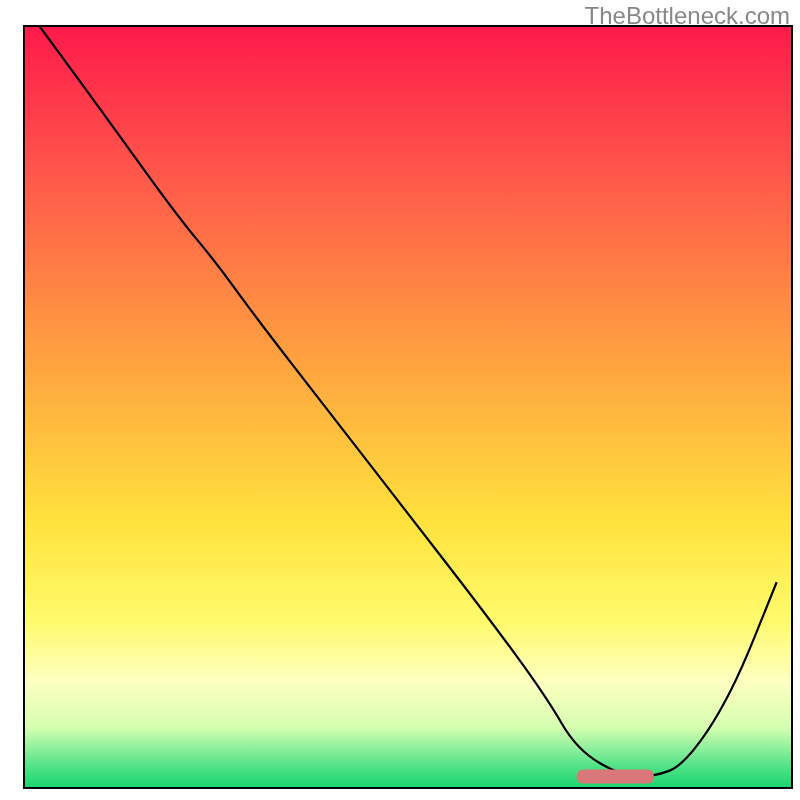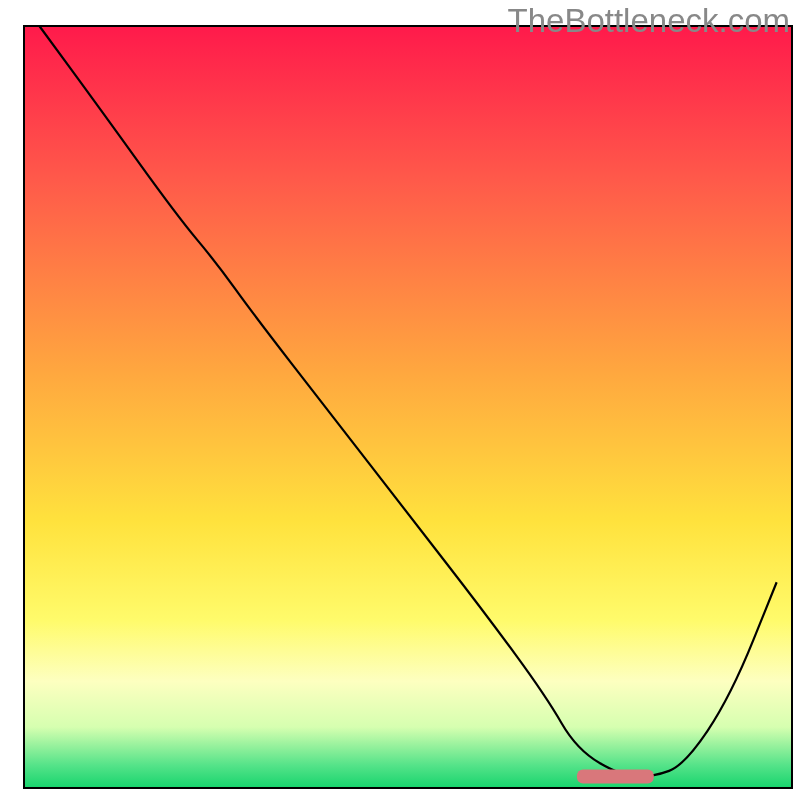--- a/index.html
+++ b/index.html
@@ -12,21 +12,21 @@
   }
   .chart-container {
     position: relative;
     width: 800px;
     height: 800px;
   }
   .watermark {
     position: absolute;
     top: 2px;
     right: 10px;
-    font-size: 33px;
+    font-size: 24px;
     font-weight: 500;
     color: #888888;
     z-index: 10;
   }
   svg.plot {
     position: absolute;
     left: 0;
     top: 0;
   }
 </style>

